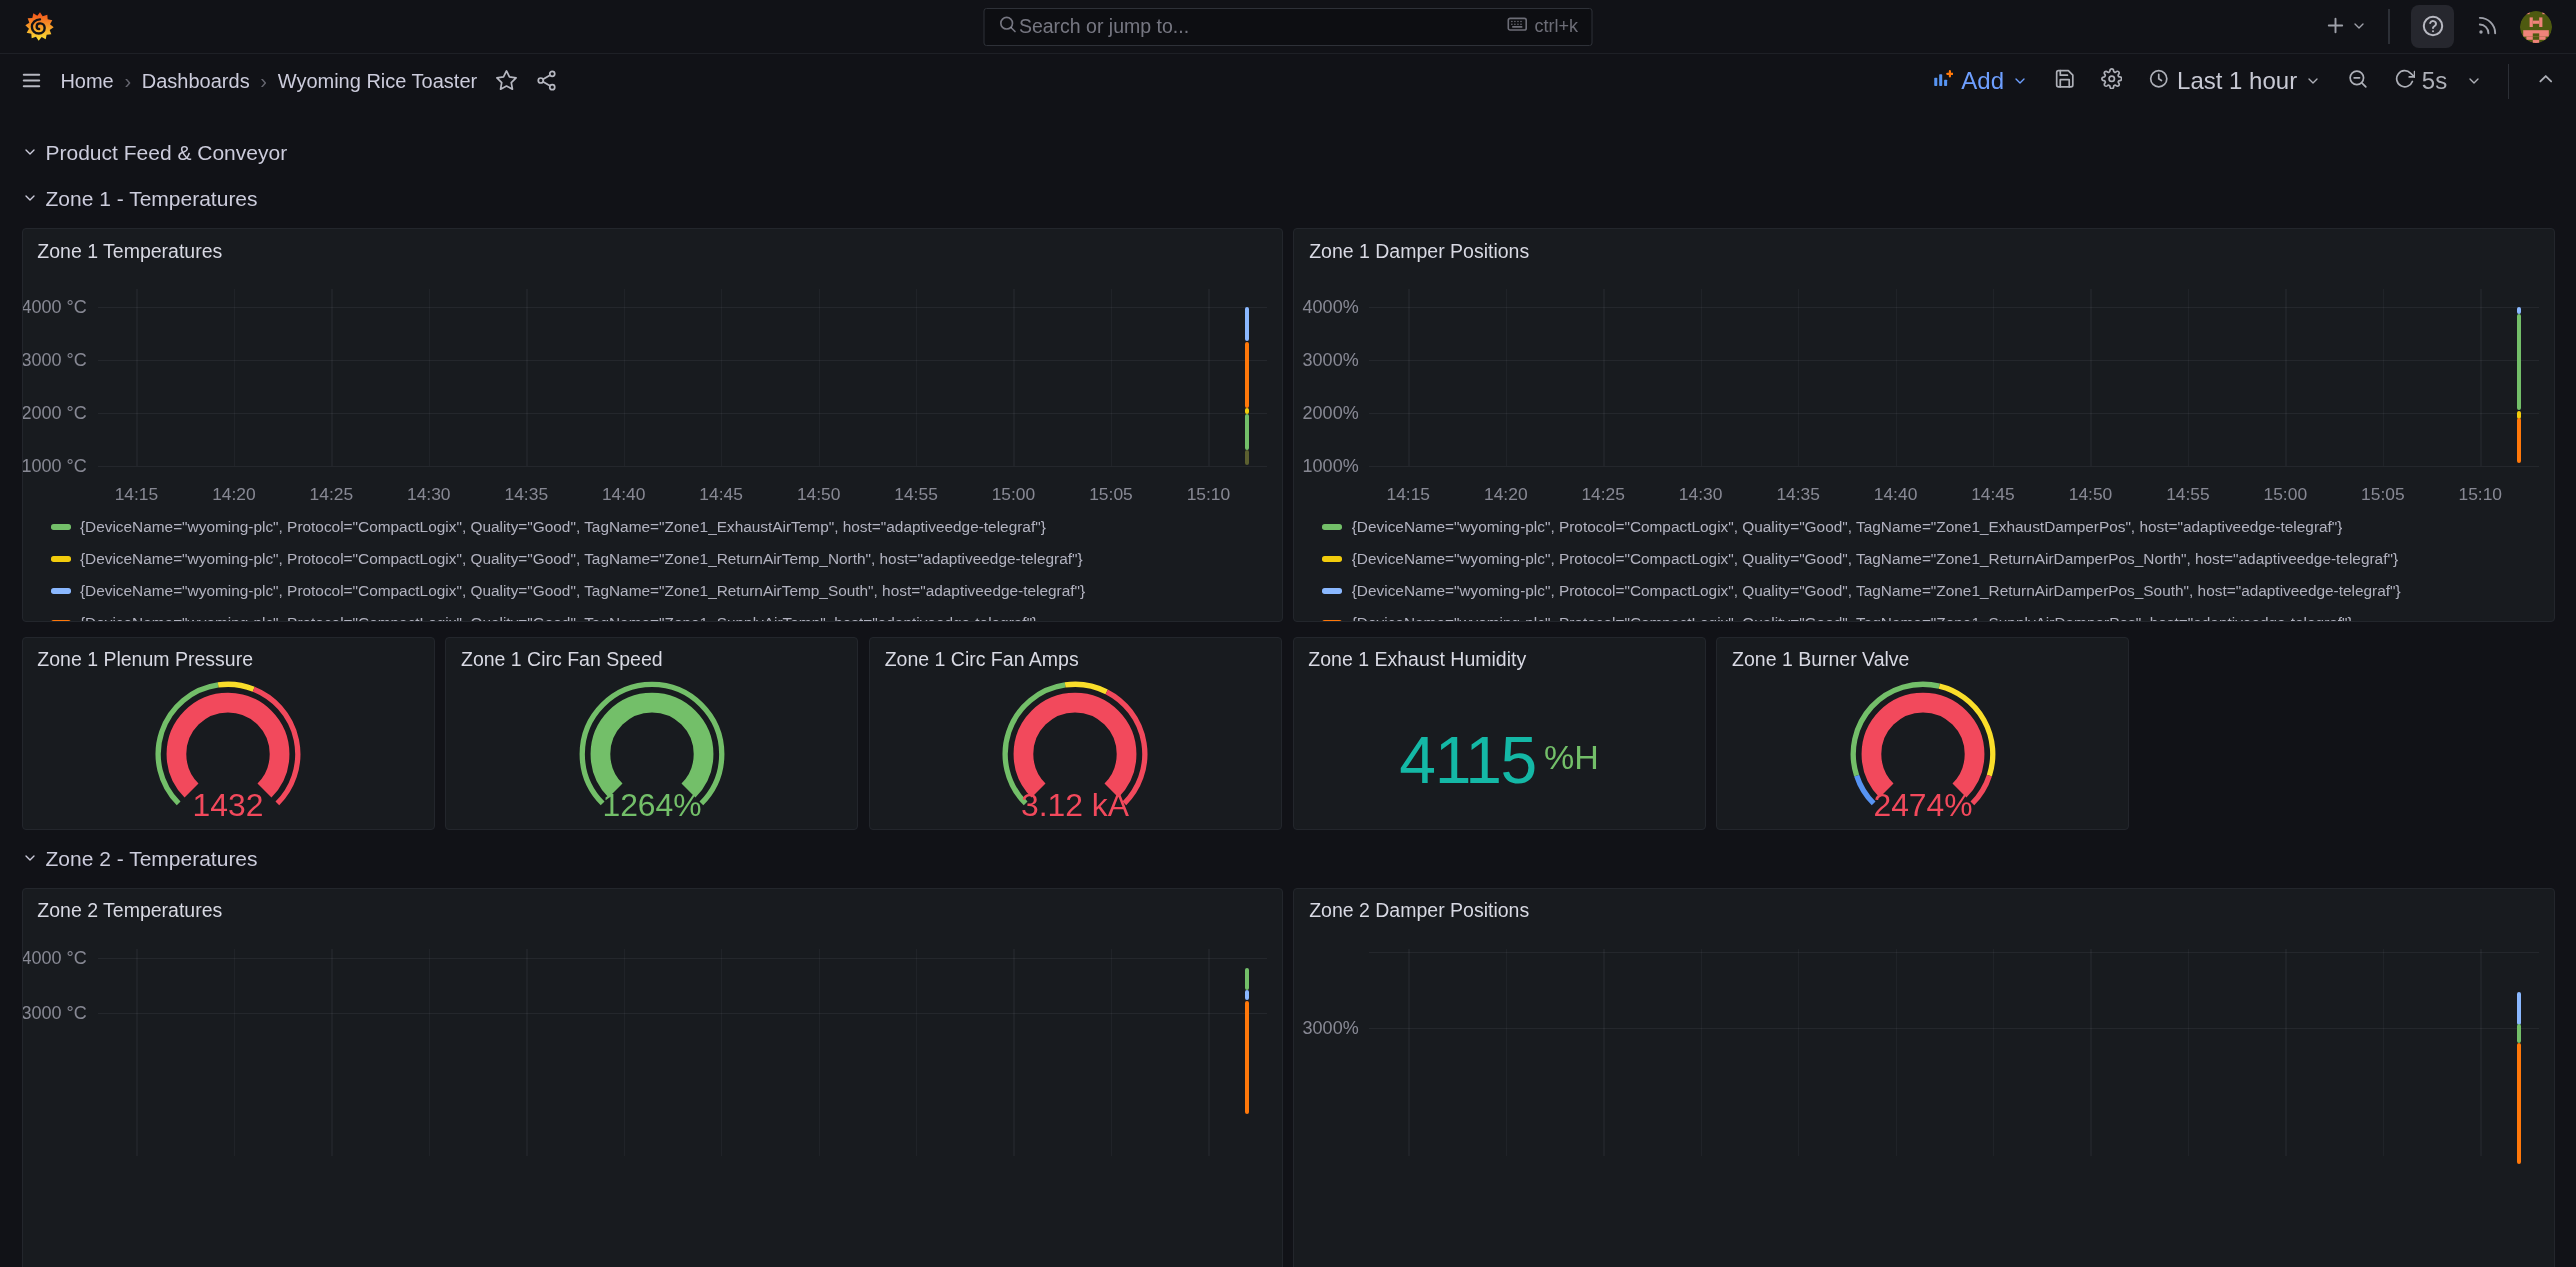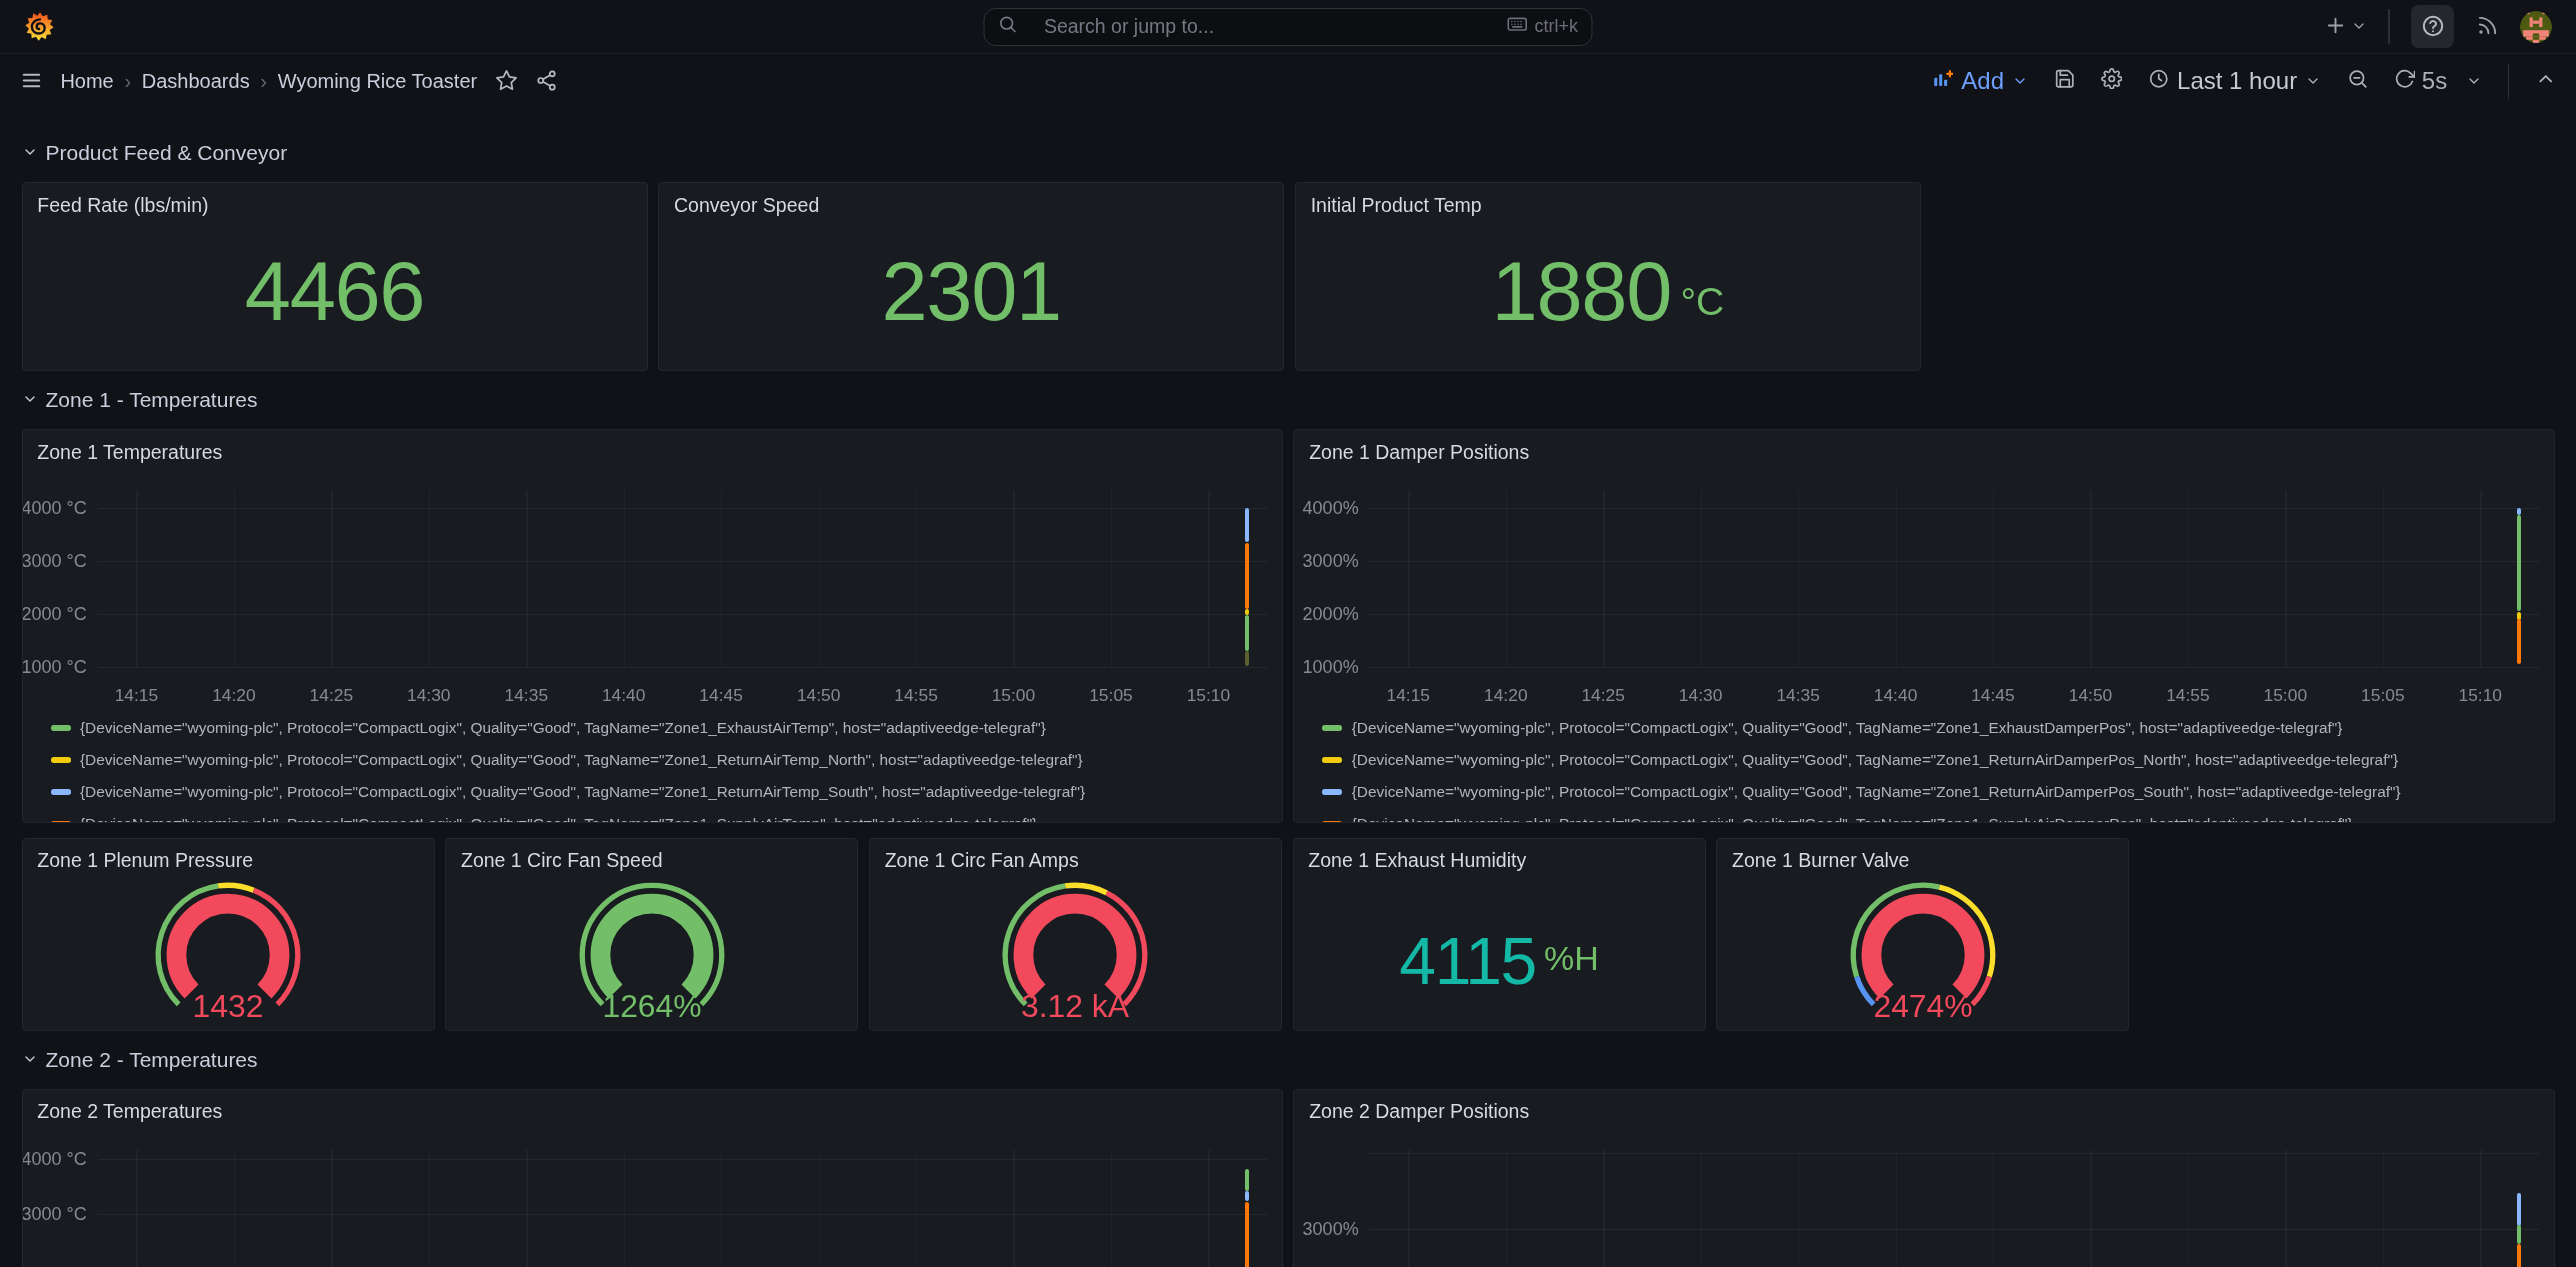--- a/index.html
+++ b/index.html
@@ -4,22 +4,22 @@
 <style>
   * { box-sizing: border-box; margin: 0; padding: 0; }
   html,body { width:2576px; height:1268px; overflow:hidden; }
   body { background:#111217; color:#ccccdc; font-family:"Liberation Sans",sans-serif; position:relative; }
 
   
   .topnav { height:54px; display:flex; align-items:center; padding:0 24px; position:relative;
             background:#111217; border-bottom:1.3px solid #1e2026; }
   .logo svg { width:32px; height:32px; display:block; }
   .search { position:absolute; left:50%; transform:translateX(-50%); width:609px; height:38px;
-            background:#0d0e12; border:1.3px solid #2e3138; border-radius:12px; display:flex;
-            align-items:center; padding:0 13.4px; gap:26px; color:rgba(204,204,220,.55); font-size:19.5px; }
+            background:#0d0e12; border:1.3px solid #2e3138; border-radius:3px; display:flex;
+            align-items:center; padding:0 13.4px; gap:1px; color:rgba(204,204,220,.55); font-size:19.5px; }
   .search .ph { flex:1; white-space:nowrap; }
   .kbd { display:flex; align-items:center; gap:6.7px; color:rgba(204,204,220,.5); font-size:18px; }
   .nav-right { margin-left:auto; display:flex; align-items:center; gap:21.5px; color:#9fa1aa; }
   .icon-btn { display:flex; align-items:center; gap:4px; cursor:pointer; }
   .icon-btn svg { width:23px; height:23px; }
   .vdiv { width:1.3px; height:35px; background:#2c2f36; }
   .help-tile { width:43px; height:43px; background:#26272e; border-radius:8px; display:flex;
                align-items:center; justify-content:center; color:#b7b8c1; }
   .help-tile svg { width:24px; height:24px; }
   .avatar { width:32px; height:32px; border-radius:50%; overflow:hidden; }
@@ -256,41 +256,20 @@
     </div>
   </div>
 </div>
 
 <main class="content" id="dashboard">
     <div class="row-header">
       <span><svg viewBox="0 0 24 24" fill="none" stroke="currentColor" stroke-width="2" stroke-linecap="round" stroke-linejoin="round" width="16" height="16">
           <polyline points="6 9 12 15 18 9"></polyline>
         </svg></span>
       <span>Product Feed &amp; Conveyor</span>
-    </div>
-    <div class="prow">
-      <div class="panel stat-panel">
-        <div class="panel-title">Feed Rate (lbs/min)</div>
-        <div class="stat-wrap">
-          <span class="stat-num" style="color: rgb(115, 191, 105);">4466</span>
-        </div>
-      </div>
-      <div class="panel stat-panel">
-        <div class="panel-title">Conveyor Speed</div>
-        <div class="stat-wrap">
-          <span class="stat-num" style="color: rgb(115, 191, 105);">2301</span>
-        </div>
-      </div>
-      <div class="panel stat-panel">
-        <div class="panel-title">Initial Product Temp</div>
-        <div class="stat-wrap">
-          <span class="stat-num" style="color: rgb(115, 191, 105);">1880</span>
-          <span class="stat-unit" style="color: rgb(115, 191, 105);">°C</span>
-        </div>
-      </div>
     </div>
     <div class="row-header">
       <span><svg viewBox="0 0 24 24" fill="none" stroke="currentColor" stroke-width="2" stroke-linecap="round" stroke-linejoin="round" width="16" height="16">
           <polyline points="6 9 12 15 18 9"></polyline>
         </svg></span>
       <span>Zone 1 - Temperatures</span>
     </div>
     <div class="prow">
       <div class="panel ts-panel">
         <div class="panel-title">Zone 1 Temperatures</div>

